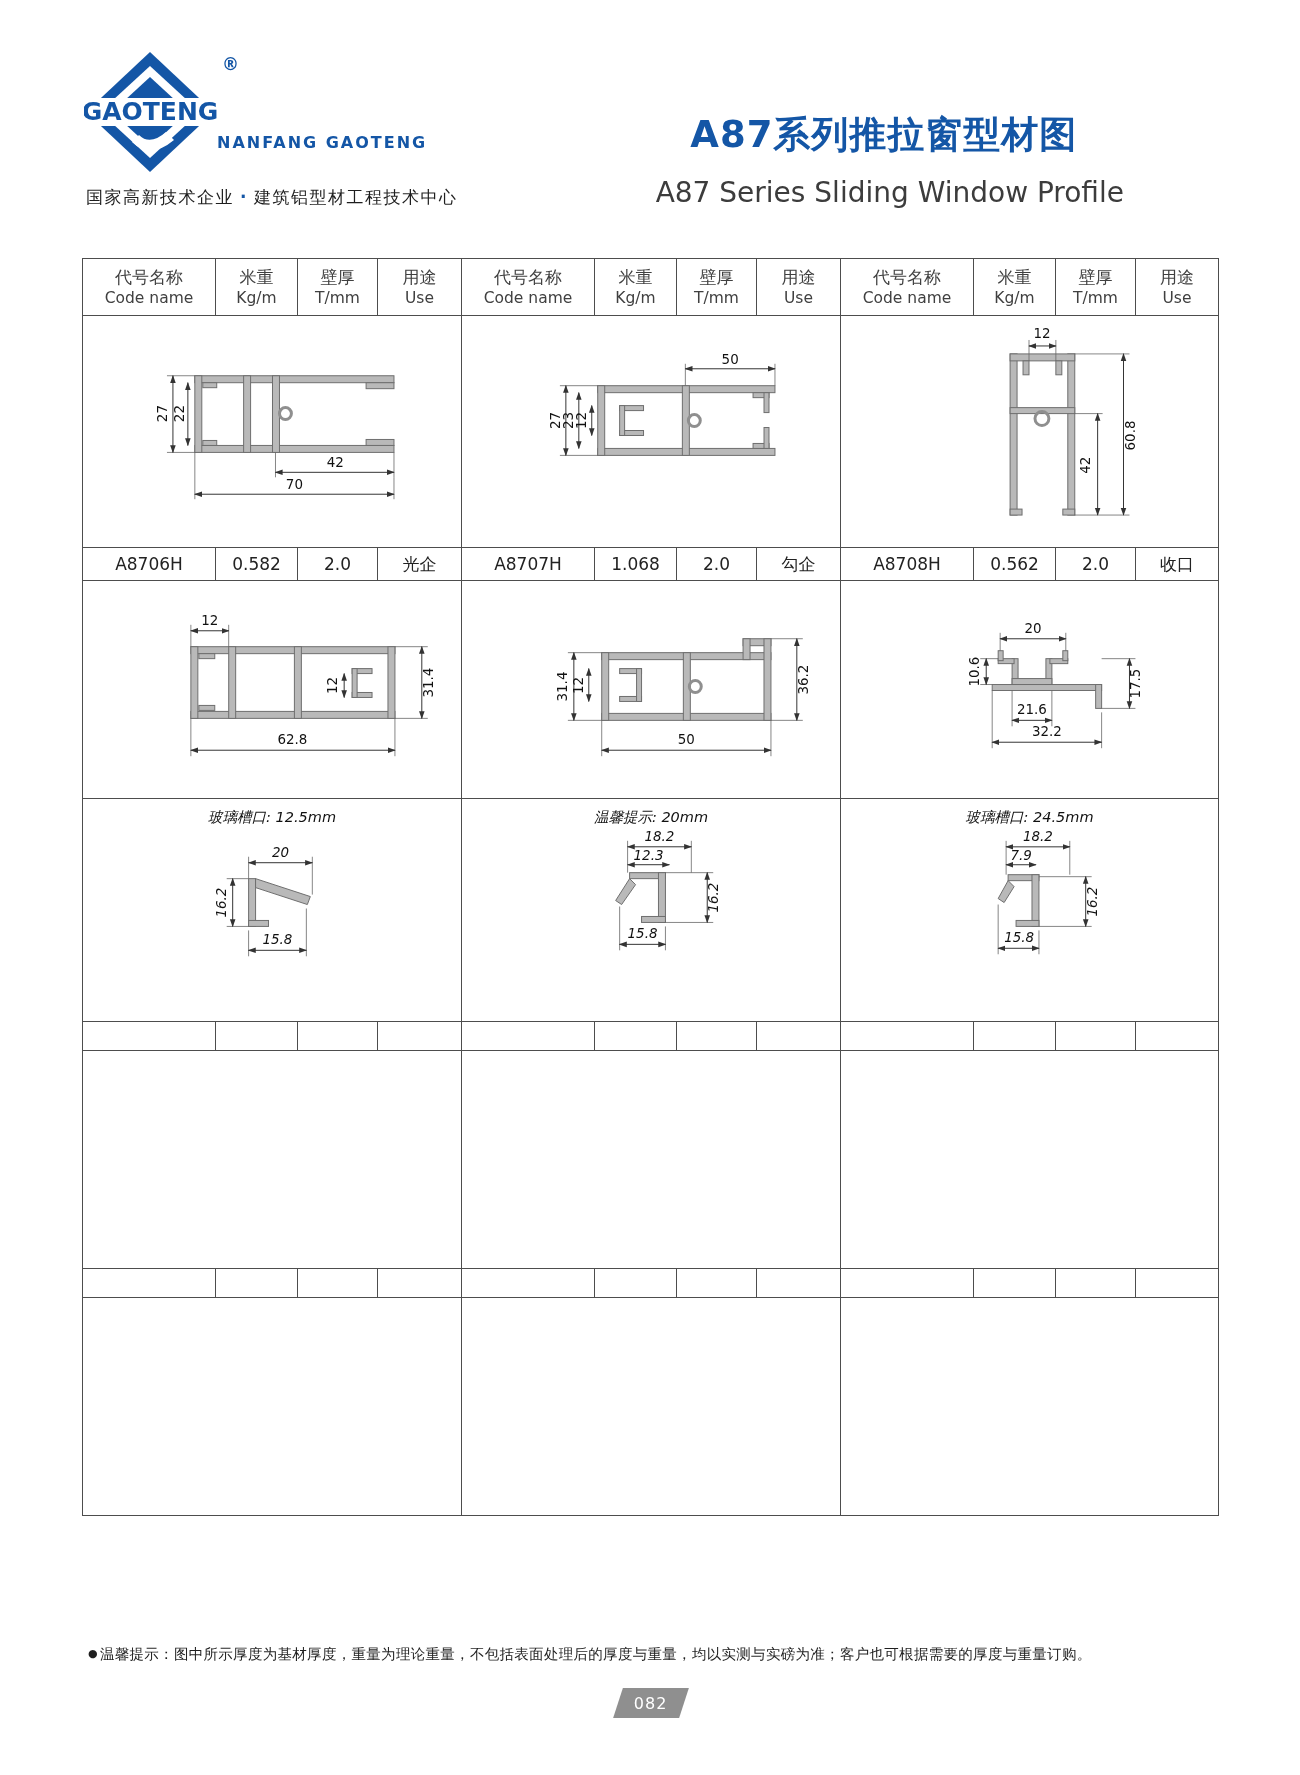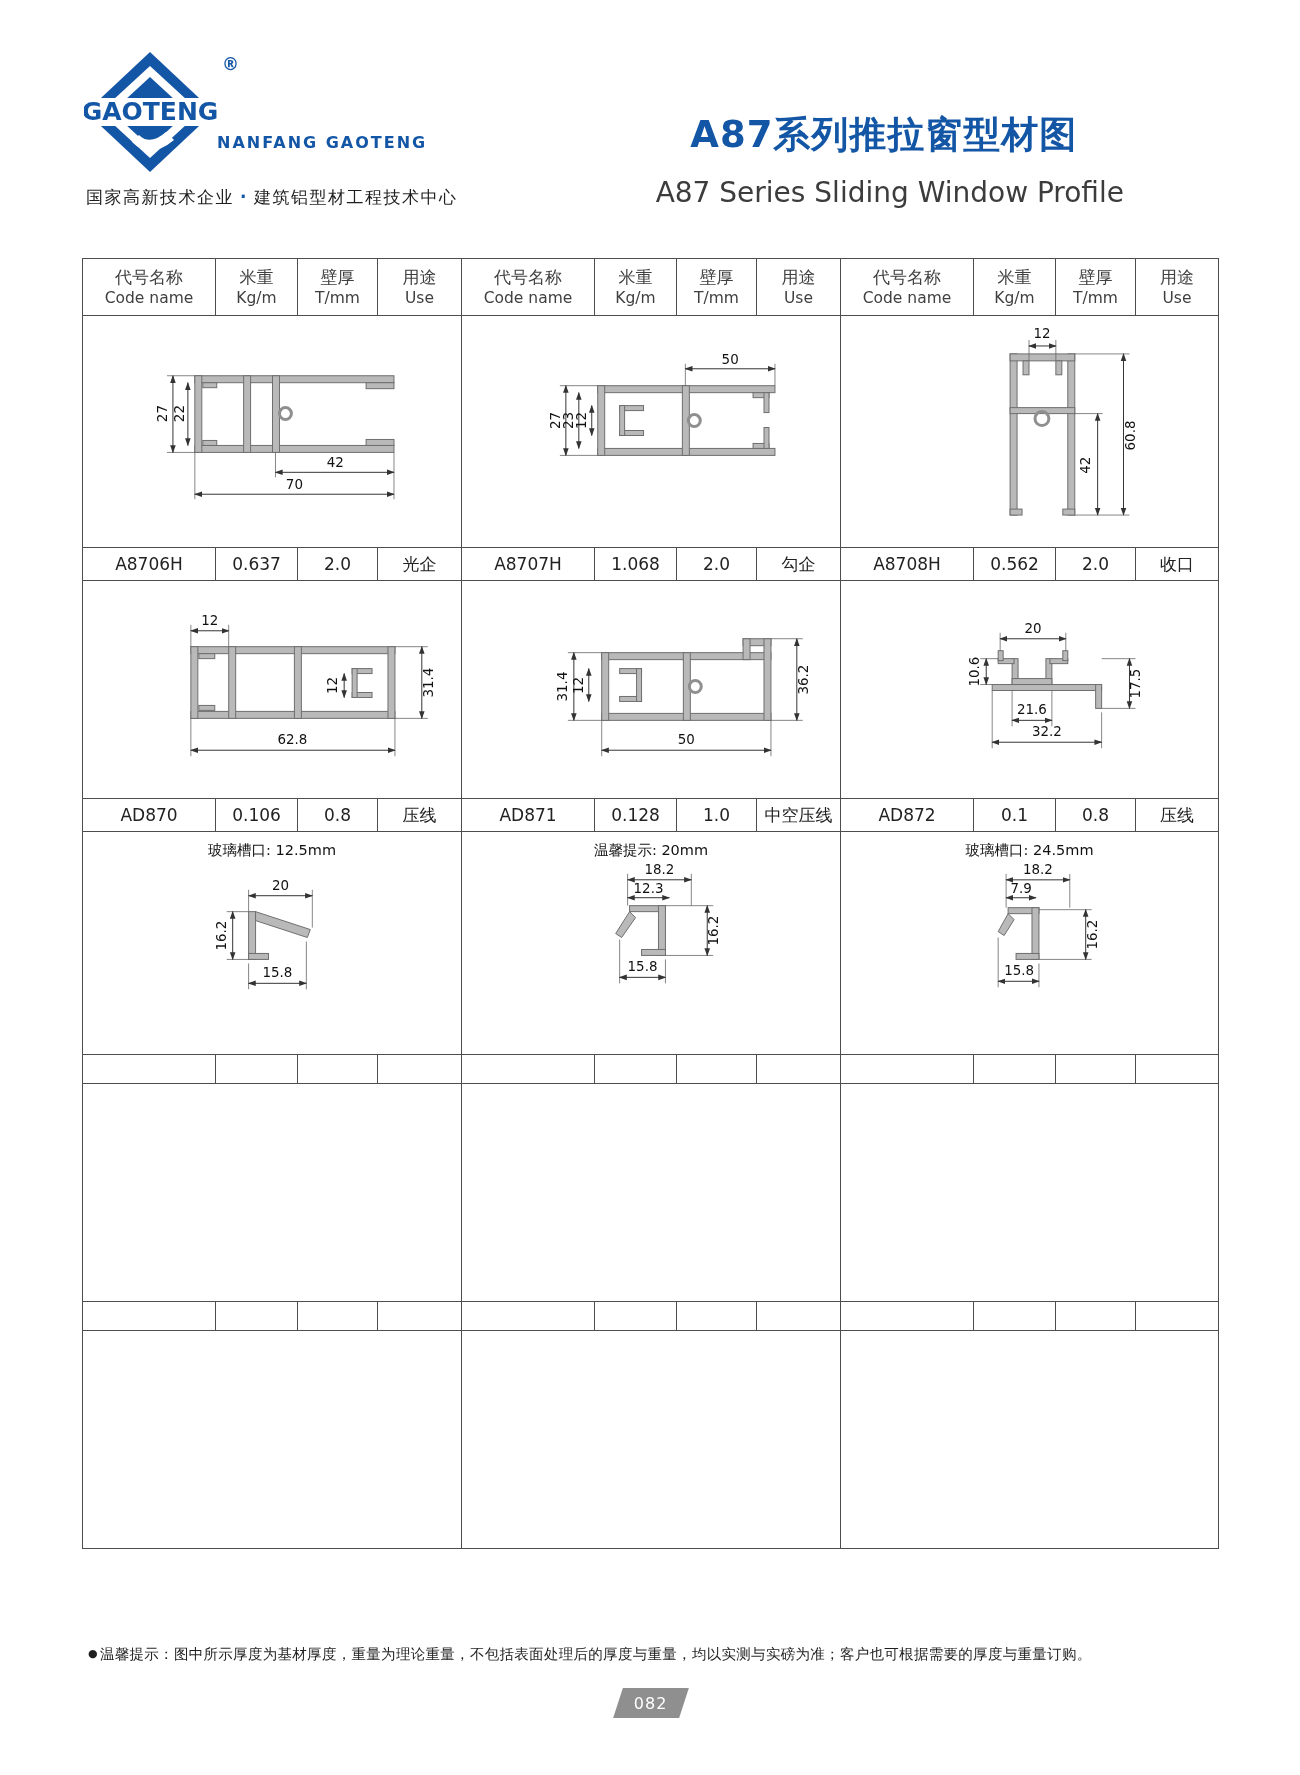--- a/index.html
+++ b/index.html
@@ -20,21 +20,21 @@
 
   
   table.cat{position:absolute;left:82px;top:258px;width:1136px;border-collapse:collapse;table-layout:fixed;}
   table.cat td{border:1px solid #4d4d4d;text-align:center;vertical-align:middle;padding:0;}
   tr.hd td{height:57px;font-size:17px;line-height:1.3;color:#404040;}
   tr.hd .en{font-size:15.5px;}
   tr.dr td{height:33px;font-size:17px;}
   td.use2l div{font-size:13.5px;line-height:1.15;}
   tr.dw1 td{height:232px;position:relative;}
   tr.dw2 td{height:218px;position:relative;}
-  tr.dw3 td{height:223px;position:relative;}
+  tr.dw3 td{height:223px;position:relative;font-style:italic;}
   tr.er td{height:29px;}
   tr.tl td{height:218px;}
   svg.draw{display:block;width:100%;height:100%;}
   .glabel{position:absolute;top:9px;left:0;right:0;text-align:center;font-size:14.5px;color:#111;z-index:2;}
 
   
   .pf{fill:#b9b9b9;stroke:#6e6e6e;stroke-width:1;}
   .clip{fill:none;stroke:#8f8f8f;stroke-width:3;}
   .dim{stroke:#333;stroke-width:1;}
   .ext{stroke:#666;stroke-width:0.8;}
@@ -228,21 +228,21 @@
           <text class="dt" x="296" y="120" transform="rotate(-90 296 120)">60.8</text>
           <line class="ext" x1="235" y1="98" x2="263" y2="98"></line>
           <line class="dim" x1="258" y1="98" x2="258" y2="200" marker-start="url(#mas)" marker-end="url(#ma)"></line>
           <text class="dt" x="250" y="150" transform="rotate(-90 250 150)">42</text>
         </svg>
       </td>
     </tr>
 
     <tr class="dr">
       <td>A8706H</td>
-      <td>0.637</td>
+      <td>0.582</td>
       <td>2.0</td>
       <td>光企</td>
       <td>A8707H</td>
       <td>1.068</td>
       <td>2.0</td>
       <td>勾企</td>
       <td>A8708H</td>
       <td>0.562</td>
       <td>2.0</td>
       <td>收口</td>
@@ -335,34 +335,20 @@
           <line class="dim" x1="172" y1="140" x2="212" y2="140" marker-start="url(#mas)" marker-end="url(#ma)"></line>
           <text class="dt" x="192" y="134">21.6</text>
           <line class="ext" x1="152" y1="110" x2="152" y2="168"></line>
           <line class="ext" x1="262" y1="132" x2="262" y2="168"></line>
           <line class="dim" x1="152" y1="162" x2="262" y2="162" marker-start="url(#mas)" marker-end="url(#ma)"></line>
           <text class="dt" x="207" y="156">32.2</text>
         </svg>
       </td>
     </tr>
 
-    <tr class="dr">
-      <td>AD870</td>
-      <td>0.106</td>
-      <td>0.8</td>
-      <td>压线</td>
-      <td>AD871</td>
-      <td>0.128</td>
-      <td>1.0</td>
-      <td>中空压线</td>
-      <td>AD872</td>
-      <td>0.1</td>
-      <td>0.8</td>
-      <td>压线</td>
-    </tr>
 
     <tr class="dw3">
       <td colspan="4">
         <div class="glabel">玻璃槽口: 12.5mm</div>
         <svg class="draw" viewBox="0 0 379 223">
           <rect class="pf" x="166" y="80" width="7" height="48"></rect>
           <polygon class="pf" points="173,80 228,98 225,106 173,89"></polygon>
           <rect class="pf" x="166" y="122" width="20" height="6"></rect>
           <line class="ext" x1="166" y1="80" x2="166" y2="58"></line>
           <line class="ext" x1="230" y1="96" x2="230" y2="58"></line>

